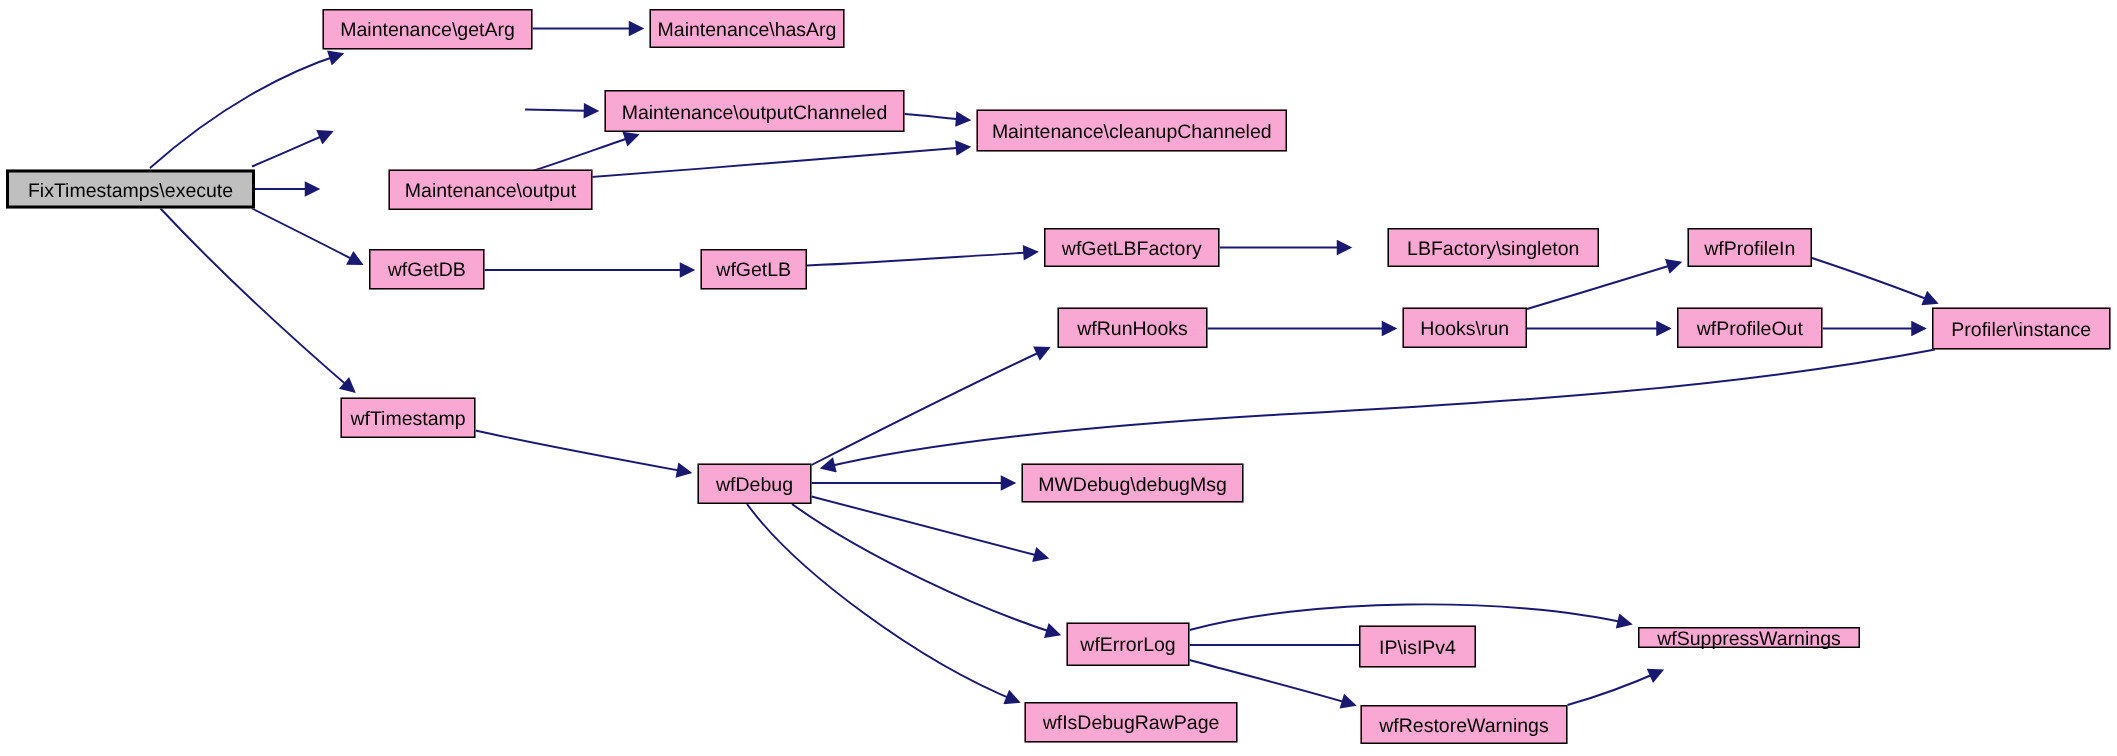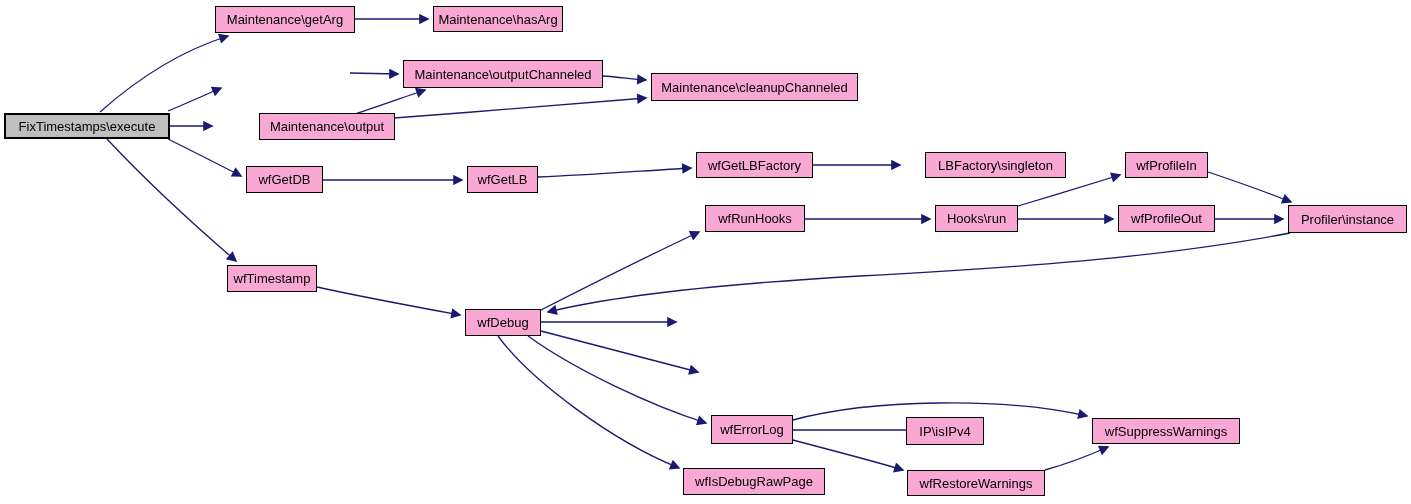--- a/index.html
+++ b/index.html
@@ -132,27 +132,30 @@
     </div>
     <div class="node" style="left: 1288px; top: 205px; width: 119px; height: 28px;">
       <span>Profiler\instance</span>
     </div>
     <div class="node" style="left: 227px; top: 265px; width: 90px; height: 27px;">
       <span>wfTimestamp</span>
     </div>
     <div class="node" style="left: 465px; top: 309px; width: 76px; height: 27px;">
       <span>wfDebug</span>
     </div>
+    <div class="node" style="left: 681px; top: 309px; width: 148px; height: 26px;">
+      <span>MWDebug\debugMsg</span>
+    </div>
     <div class="node" style="left: 711px; top: 415px; width: 82px; height: 29px;">
       <span>wfErrorLog</span>
     </div>
     <div class="node" style="left: 906px; top: 417px; width: 78px; height: 28px;">
       <span>IP\isIPv4</span>
     </div>
-    <div class="node" style="left: 1092px; top: 418px; width: 148px; height: 26px;">
+    <div class="node" style="left: 1092px; top: 418px; width: 148px; height: 14px;">
       <span>wfSuppressWarnings</span>
     </div>
     <div class="node" style="left: 907px; top: 470px; width: 138px; height: 26px;">
       <span>wfRestoreWarnings</span>
     </div>
     <div class="node" style="left: 683px; top: 468px; width: 142px; height: 27px;">
       <span>wfIsDebugRawPage</span>
     </div>
   </div>
 

